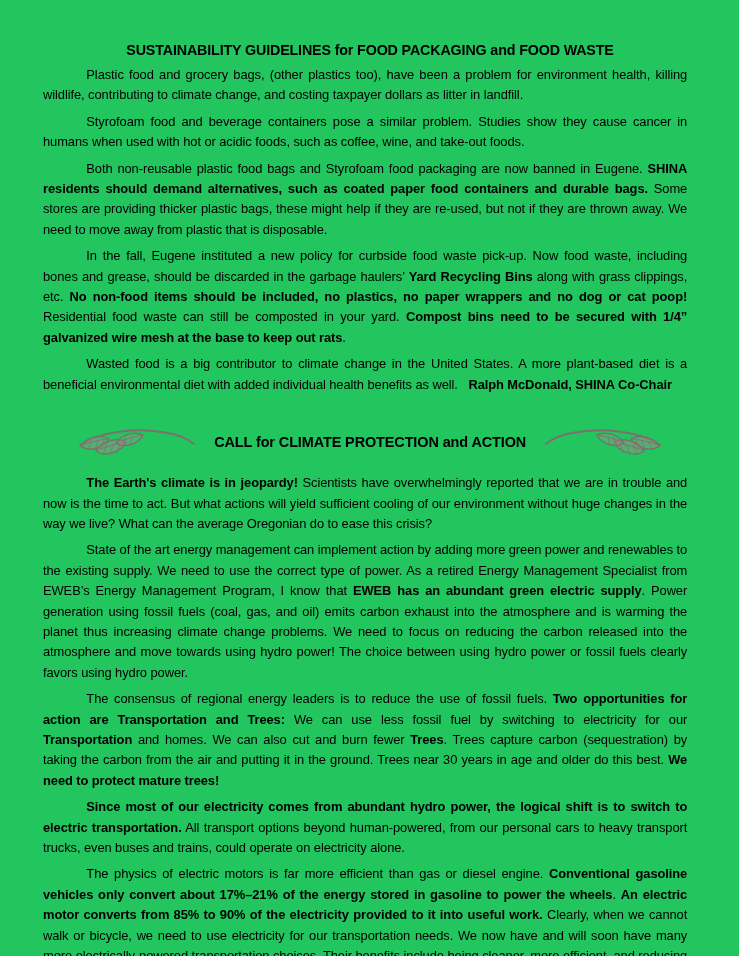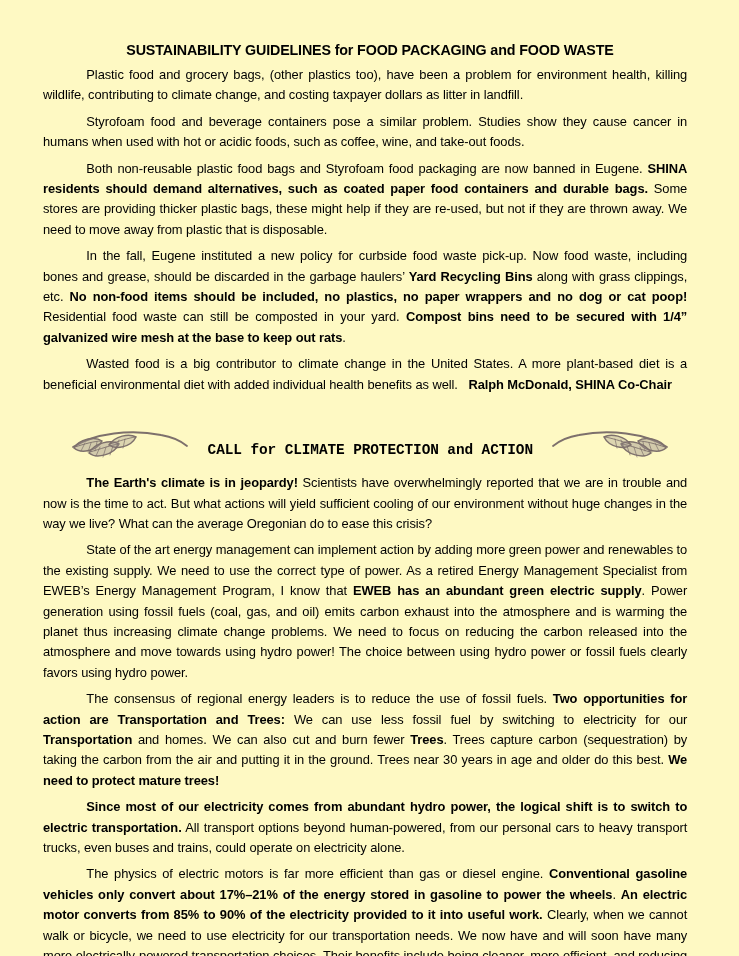--- a/index.html
+++ b/index.html
@@ -12,21 +12,21 @@
     height: 956px;
     font-family: "Liberation Sans", sans-serif;
     color: #000000;
     -webkit-font-smoothing: antialiased;
   }
 
   .page {
     position: relative;
     width: 739px;
     height: 956px;
-    background: #fef9c3;
+    background: #22c55e;
     overflow: hidden;
     box-sizing: border-box;
   }
 
   .content {
     position: absolute;
     left: 43px;
     top: 40px;
     width: 654px;
   }
@@ -65,23 +65,21 @@
     font-weight: bold;
     white-space: nowrap;
   }
 
   
   .ornament-heading {
     position: relative;
     height: 44px;
     margin: 28px 0 6px 0;
     display: flex;
-    align-items: center;
     justify-content: center;
-    font-family: Liberation Mono, monospace;
   }
   .ornament-heading .leaf-left,
   .ornament-heading .leaf-right {
     flex: 0 0 auto;
     width: 120px;
     height: 40px;
     display: block;
   }
   .ornament-heading .otitle {
     flex: 0 0 auto;

